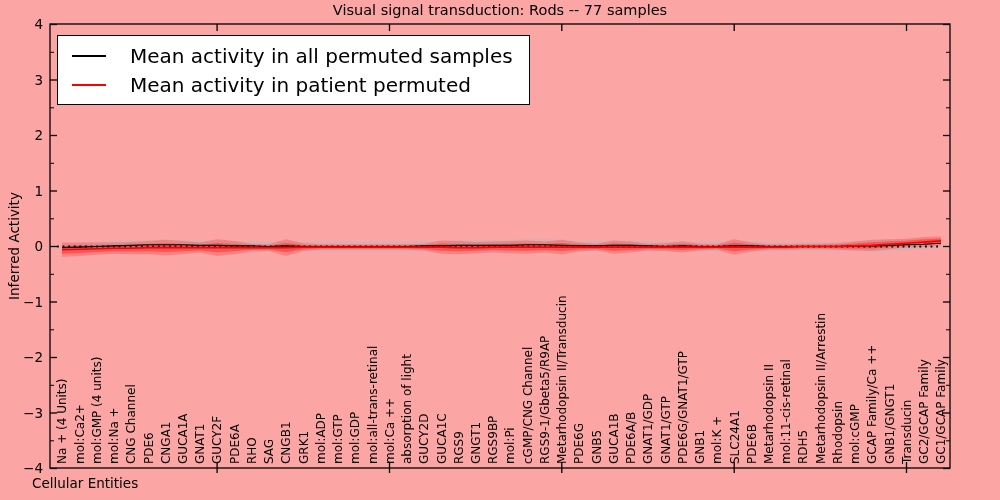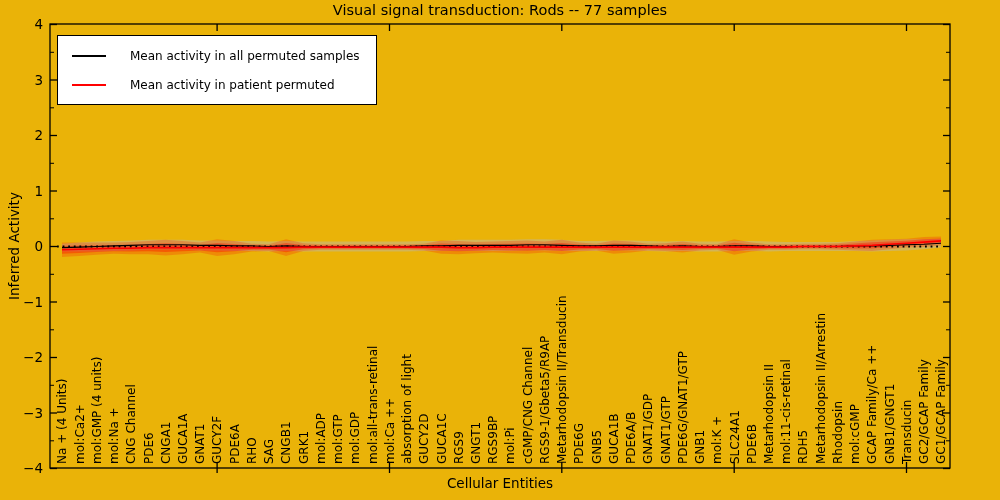--- a/index.html
+++ b/index.html
@@ -1,28 +1,28 @@
 <!DOCTYPE html>
 <html><head>
 <meta charset="utf-8">
 <style>
   html,body{margin:0;padding:0;background:#ffffff;}
-  .fig{position:relative;width:1000px;height:500px;background:#eab308;
+  .fig{position:relative;width:1000px;height:500px;background:#fca5a5;
        font-family:"DejaVu Sans","Liberation Sans",sans-serif;color:#000;overflow:hidden;}
   .fig svg{position:absolute;left:0;top:0;}
   .title{position:absolute;left:50px;top:2px;width:900px;text-align:center;
          font-size:14.5px;color:#000;}
   .ylab{position:absolute;left:14px;top:246px;transform:translate(-50%,-50%) rotate(-90deg);
         font-size:13.5px;white-space:nowrap;}
-  .xlab{position:absolute;left:50px;top:475px;width:900px;text-align:center;font-size:13.5px;}
+  .xlab{position:absolute;left:32px;top:475px;width:900px;text-align:left;font-size:13.5px;}
   .legend{position:absolute;left:57px;top:35px;border:1.5px solid #000;background:#fff;
           padding:5px 16px 5px 14px;z-index:5;}
   .legend-row{display:flex;align-items:center;height:29px;}
   .legend-line{display:inline-block;width:34px;height:2px;background:#000;margin-right:24px;flex:0 0 auto;}
-  .legend-label{font-size:12px;white-space:nowrap;}
+  .legend-label{font-size:20px;white-space:nowrap;}
 </style>
 </head>
 <body>
 
 <div class="fig">
   <div class="title">Visual signal transduction: Rods -- 77 samples</div>
   <div class="ylab">Inferred Activity</div>
   <svg id="plot" width="1000" height="500" viewBox="0 0 1000 500">
       <polygon points="62.0,243.7 79.2,242.6 96.5,241.5 113.7,240.9 130.9,240.4 148.2,239.8 165.4,239.8 182.6,239.8 199.9,240.4 217.1,240.4 234.4,240.9 251.6,240.9 268.8,241.5 286.1,240.9 303.3,241.5 320.5,241.5 337.8,241.5 355.0,241.5 372.2,241.5 389.5,241.5 406.7,241.5 423.9,240.9 441.2,240.9 458.4,239.8 475.6,239.8 492.9,239.8 510.1,239.8 527.4,239.3 544.6,239.3 561.8,239.8 579.1,240.9 596.3,240.9 613.5,240.4 630.8,240.4 648.0,240.9 665.2,241.5 682.5,240.9 699.7,241.5 716.9,241.5 734.2,240.9 751.4,240.9 768.6,241.5 785.9,242.1 803.1,242.1 820.4,242.1 837.6,242.1 854.8,240.9 872.1,240.4 889.3,239.8 906.5,239.3 923.8,239.3 941.0,238.7 941.0,247.6 923.8,249.3 906.5,250.4 889.3,250.9 872.1,251.5 854.8,250.9 837.6,250.9 820.4,250.9 803.1,250.9 785.9,250.9 768.6,251.5 751.4,250.9 734.2,250.9 716.9,251.5 699.7,251.5 682.5,250.9 665.2,251.5 648.0,250.9 630.8,250.4 613.5,250.4 596.3,250.9 579.1,250.9 561.8,250.9 544.6,250.4 527.4,250.4 510.1,250.9 492.9,250.9 475.6,250.9 458.4,250.9 441.2,250.9 423.9,250.9 406.7,251.5 389.5,251.5 372.2,251.5 355.0,251.5 337.8,251.5 320.5,251.5 303.3,251.5 286.1,250.9 268.8,251.5 251.6,250.9 234.4,250.9 217.1,250.4 199.9,250.4 182.6,249.8 165.4,249.8 148.2,249.8 130.9,250.4 113.7,250.9 96.5,251.5 79.2,251.5 62.0,251.5" fill="#b9b9b9" fill-opacity="0.45" stroke="none"></polygon>
       <polygon points="62.0,242.6 79.2,242.6 96.5,242.6 113.7,242.6 130.9,242.1 148.2,240.9 165.4,239.8 182.6,240.9 199.9,242.6 217.1,239.3 234.4,240.9 251.6,243.7 268.8,244.3 286.1,239.3 303.3,243.2 320.5,244.3 337.8,244.3 355.0,244.3 372.2,244.3 389.5,244.3 406.7,244.3 423.9,243.7 441.2,240.4 458.4,240.9 475.6,242.1 492.9,241.5 510.1,240.9 527.4,240.4 544.6,241.5 561.8,239.8 579.1,242.6 596.3,243.7 613.5,240.4 630.8,241.5 648.0,243.7 665.2,243.2 682.5,241.5 699.7,243.7 716.9,244.3 734.2,239.3 751.4,242.6 768.6,244.3 785.9,244.3 803.1,243.7 820.4,243.7 837.6,243.2 854.8,241.5 872.1,239.8 889.3,239.3 906.5,238.7 923.8,237.1 941.0,236.5 941.0,245.4 923.8,247.1 906.5,247.6 889.3,249.3 872.1,250.9 854.8,250.4 837.6,249.8 820.4,249.3 803.1,249.3 785.9,249.8 768.6,249.8 751.4,251.5 734.2,254.8 716.9,249.8 699.7,250.4 682.5,252.6 665.2,250.9 648.0,250.4 630.8,252.6 613.5,253.7 596.3,250.4 579.1,251.5 561.8,254.3 544.6,252.6 527.4,253.7 510.1,253.2 492.9,252.6 475.6,253.2 458.4,254.3 441.2,253.7 423.9,250.4 406.7,249.8 389.5,249.8 372.2,249.8 355.0,249.8 337.8,249.8 320.5,249.8 303.3,250.9 286.1,255.9 268.8,250.9 251.6,251.5 234.4,254.3 217.1,255.9 199.9,252.6 182.6,254.3 165.4,255.4 148.2,254.3 130.9,254.3 113.7,253.7 96.5,254.8 79.2,255.9 62.0,257.0" fill="#ff0000" fill-opacity="0.22" stroke="none"></polygon>

